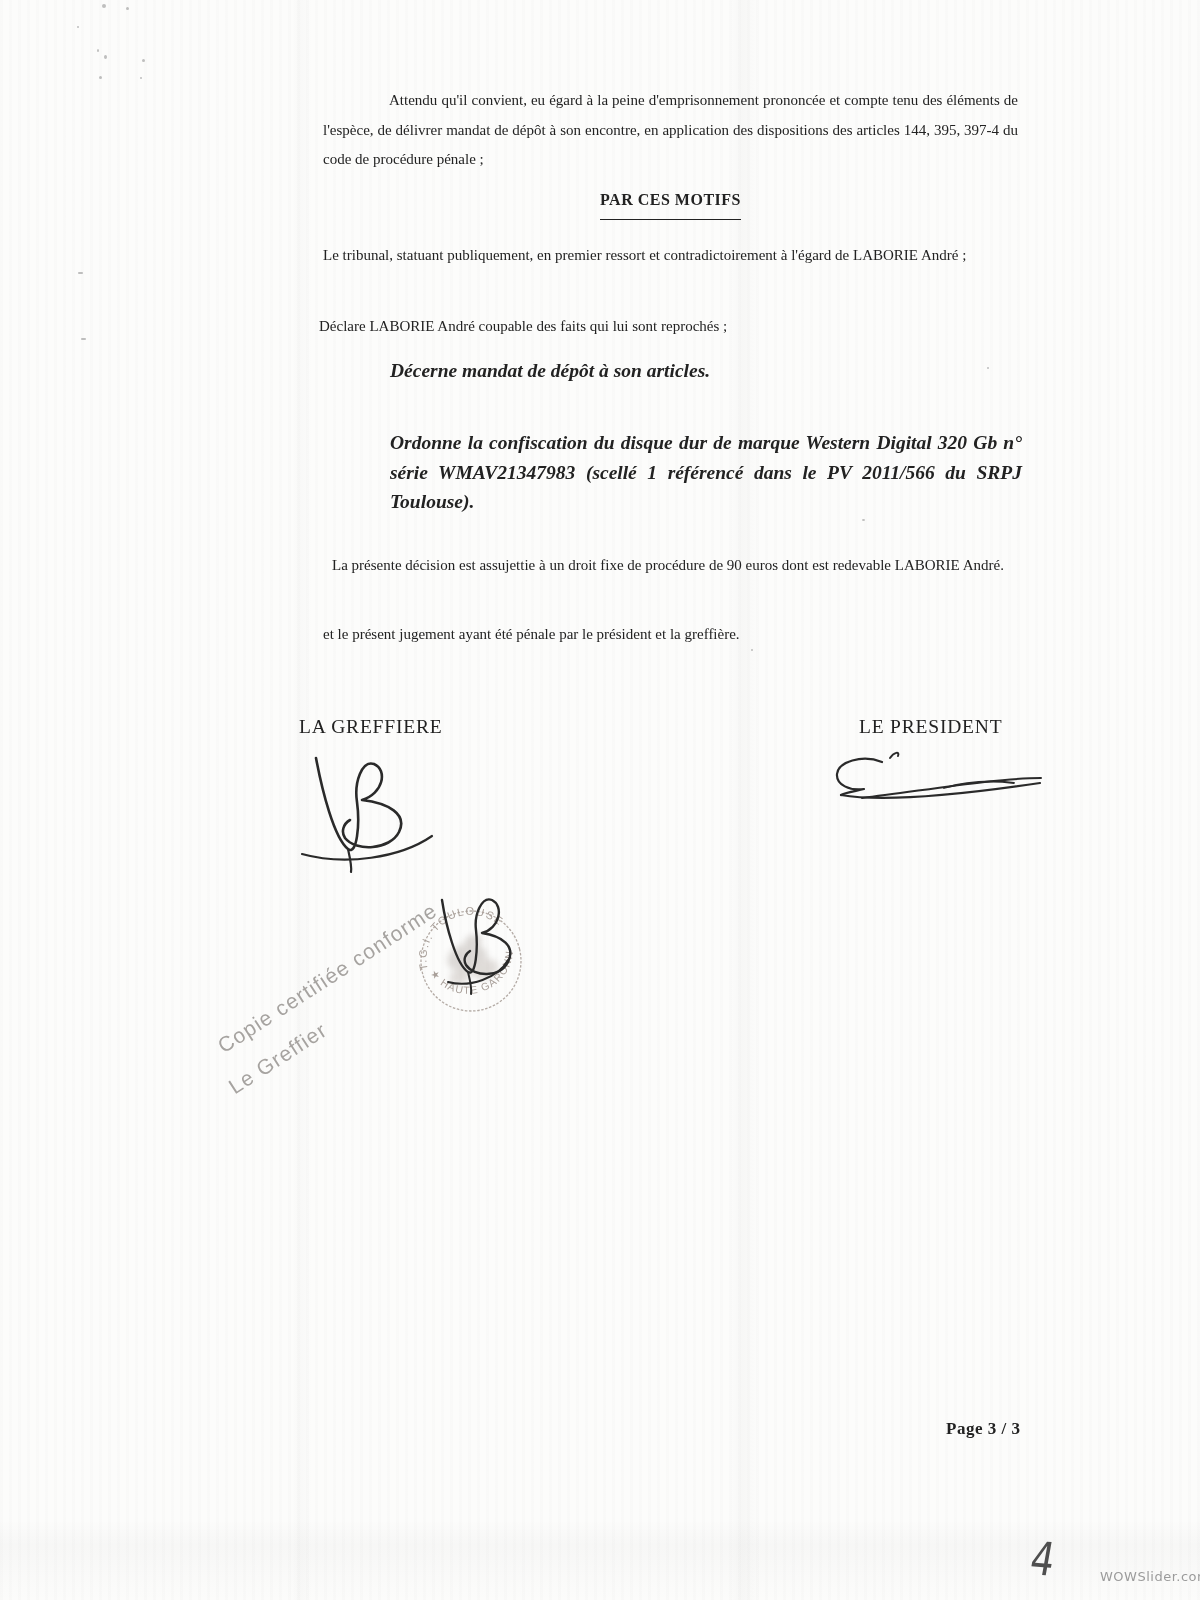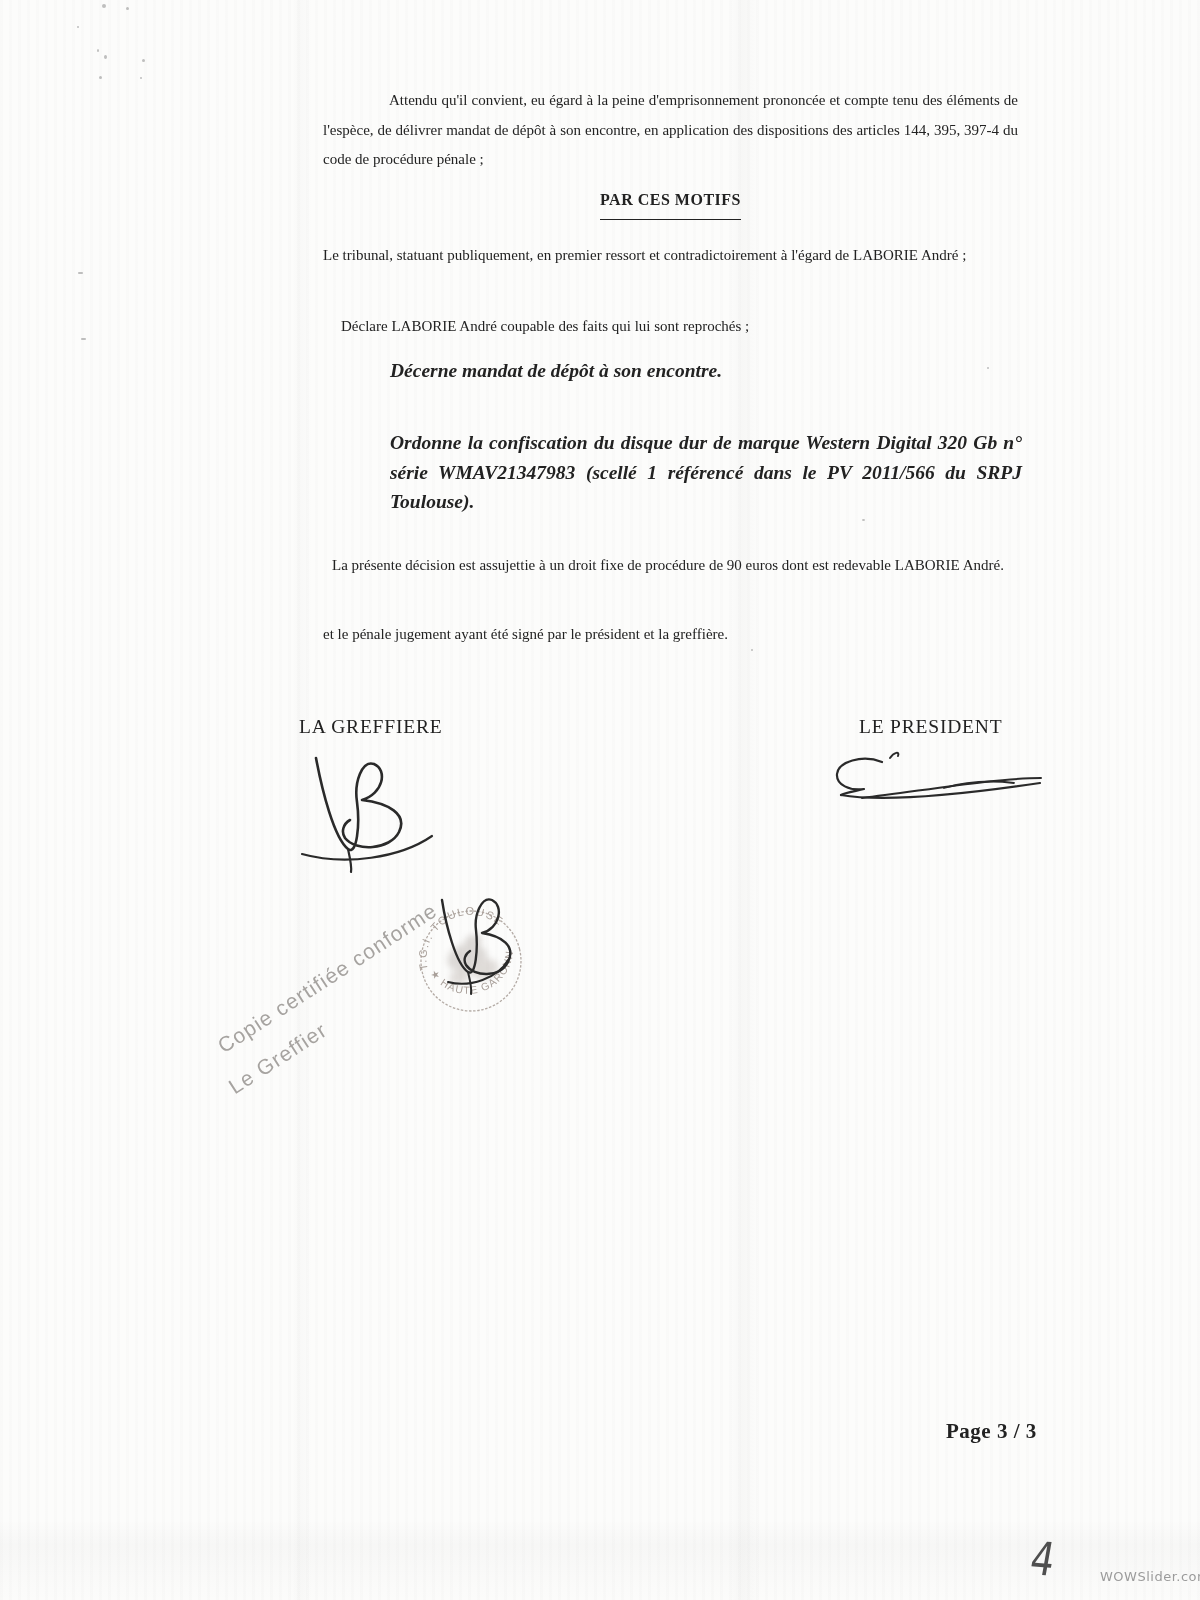--- a/index.html
+++ b/index.html
@@ -24,21 +24,21 @@
   .heading-wrap{position:absolute;text-align:center;}
   .heading-wrap span{font-weight:bold;font-size:16px;letter-spacing:.5px;border-bottom:1.6px solid #222;padding-bottom:11px;}
   .sig-label{position:absolute;font-size:19.5px;letter-spacing:.8px;}
   .stamp-line{
     position:absolute;font-family:"Liberation Sans", sans-serif;
     color:#a6a3a0;letter-spacing:1.2px;
     transform:rotate(-33deg);transform-origin:left center;white-space:nowrap;
   }
   .stamp-line1{font-size:21px;}
   .stamp-line2{font-size:21px;}
-  .page-label{position:absolute;font-weight:bold;font-size:21px;letter-spacing:.5px;text-align:center;}
+  .page-label{position:absolute;font-weight:bold;font-size:17px;letter-spacing:.5px;text-align:center;}
   .hand-num{
     position:absolute;font-family:"DejaVu Sans", sans-serif;font-size:46px;color:#4f4f4f;
     transform:rotate(4deg) skewX(-6deg) scaleX(.8);transform-origin:center;
   }
   .watermark{
     position:absolute;font-family:"DejaVu Sans", sans-serif;font-size:13px;color:#9b9b9b;letter-spacing:.5px;
   }
   .speck{position:absolute;background:#8d8d8d;border-radius:50%;opacity:.55;}
   svg{position:absolute;overflow:visible;}
   .sig-stroke{fill:none;stroke:#2a2a2a;stroke-linecap:round;stroke-linejoin:round;}
@@ -67,38 +67,38 @@
 </div>
 
 <div class="heading-wrap" style="left:323px;top:191px;width:695px;">
   <span>PAR CES MOTIFS</span>
 </div>
 
 <div class="txt" style="left:323px;top:241px;width:697px;">
   <span>Le tribunal, statuant publiquement, en premier ressort et </span><span class="b">contradictoirement</span><span> à l'égard de </span><span class="b">LABORIE André</span><span> ;</span>
 </div>
 
-<div class="txt" style="left:341px;top:312px;width:697px;">
+<div class="txt" style="left:319px;top:312px;width:697px;">
   <span>Déclare </span><span class="b">LABORIE André</span><span> coupable des faits qui lui sont reprochés ;</span>
 </div>
 
 <div class="italic-block" style="left:390px;top:356px;width:632px;">
-  <div>Décerne mandat de dépôt à son encontre.</div>
+  <div>Décerne mandat de dépôt à son articles.</div>
 </div>
 
 <div class="italic-block" style="left:390px;top:428px;width:632px;text-align:justify;">
   <span>Ordonne la confiscation du disque dur de marque Western Digital 320 Gb n° série WMAV21347983 (scellé 1 référencé dans le PV 2011/566 du SRPJ Toulouse).</span>
 </div>
 
 <div class="txt" style="left:332px;top:551px;width:697px;">
   <span>La présente décision est assujettie à un droit fixe de procédure de 90 euros dont est redevable </span><span class="b">LABORIE André</span><span>.</span>
 </div>
 
 <div class="txt" style="left:323px;top:620px;width:697px;">
-  <span>et le pénale jugement ayant été signé par le président et la greffière.</span>
+  <span>et le présent jugement ayant été pénale par le président et la greffière.</span>
 </div>
 
 <div class="sig-label" style="left:299px;top:716px;">LA GREFFIERE</div>
 <div class="sig-label" style="left:836px;top:716px;margin-left:23px;">LE PRESIDENT</div>
 
 <svg style="left:300px;top:752px;" width="140" height="122" viewBox="0 0 140 122">
   <path class="sig-stroke" stroke-width="2.6" d="M 16,6 C 22,38 34,86 48,97 C 57,104 60,72 57,50 C 54,30 62,8 74,12 C 88,18 83,42 62,48 C 88,51 108,62 99,80 C 90,98 56,100 45,86 C 41,80 43,72 50,68"></path>
   <path class="sig-stroke" stroke-width="2.2" d="M 2,102 C 45,114 100,106 132,84"></path>
   <path class="sig-stroke" stroke-width="2.2" d="M 48,97 C 50,106 52,114 51,120"></path>
 </svg>

